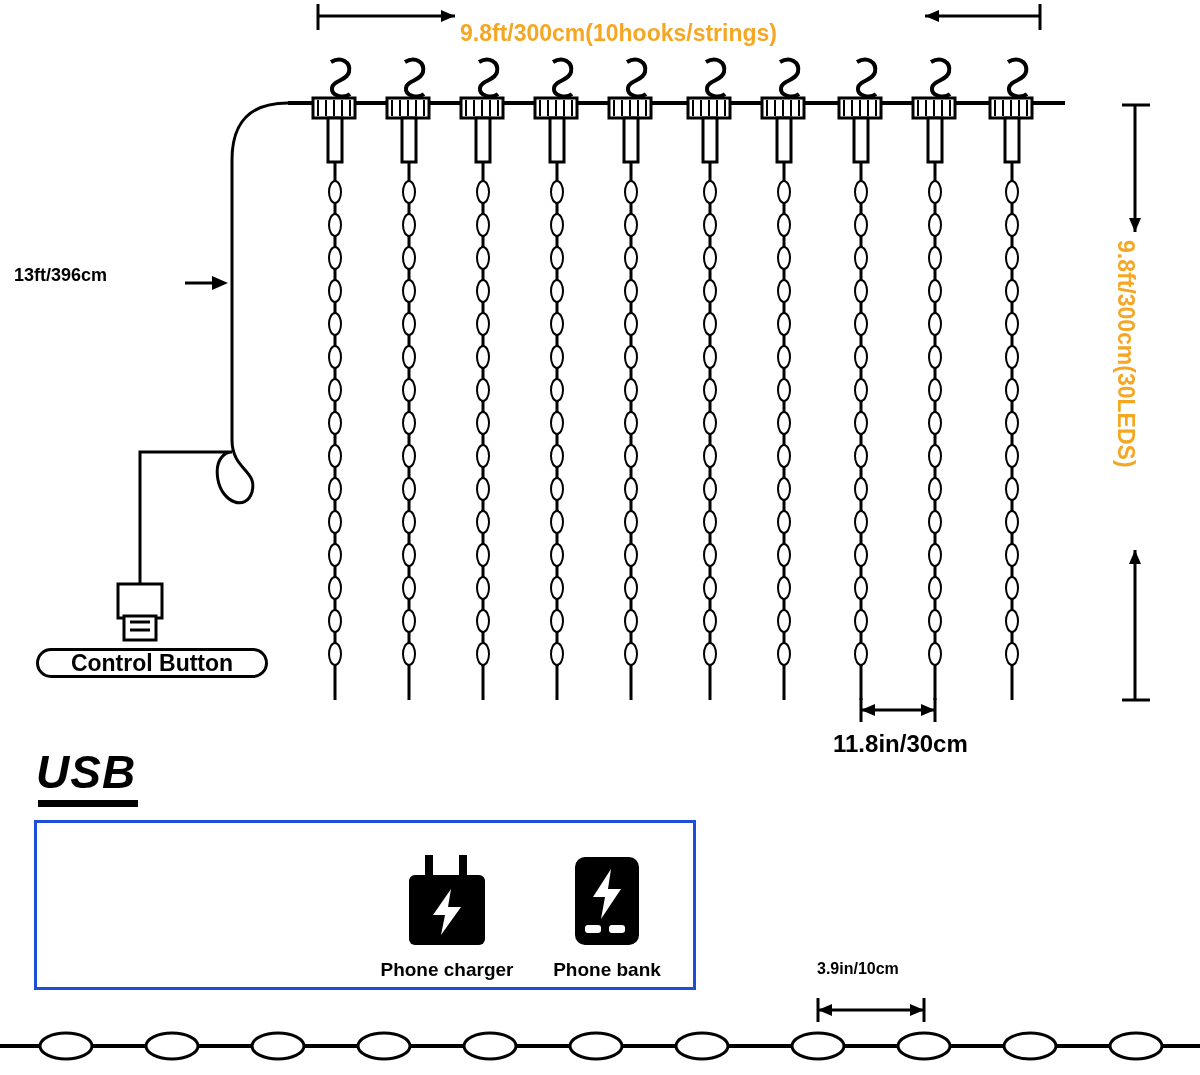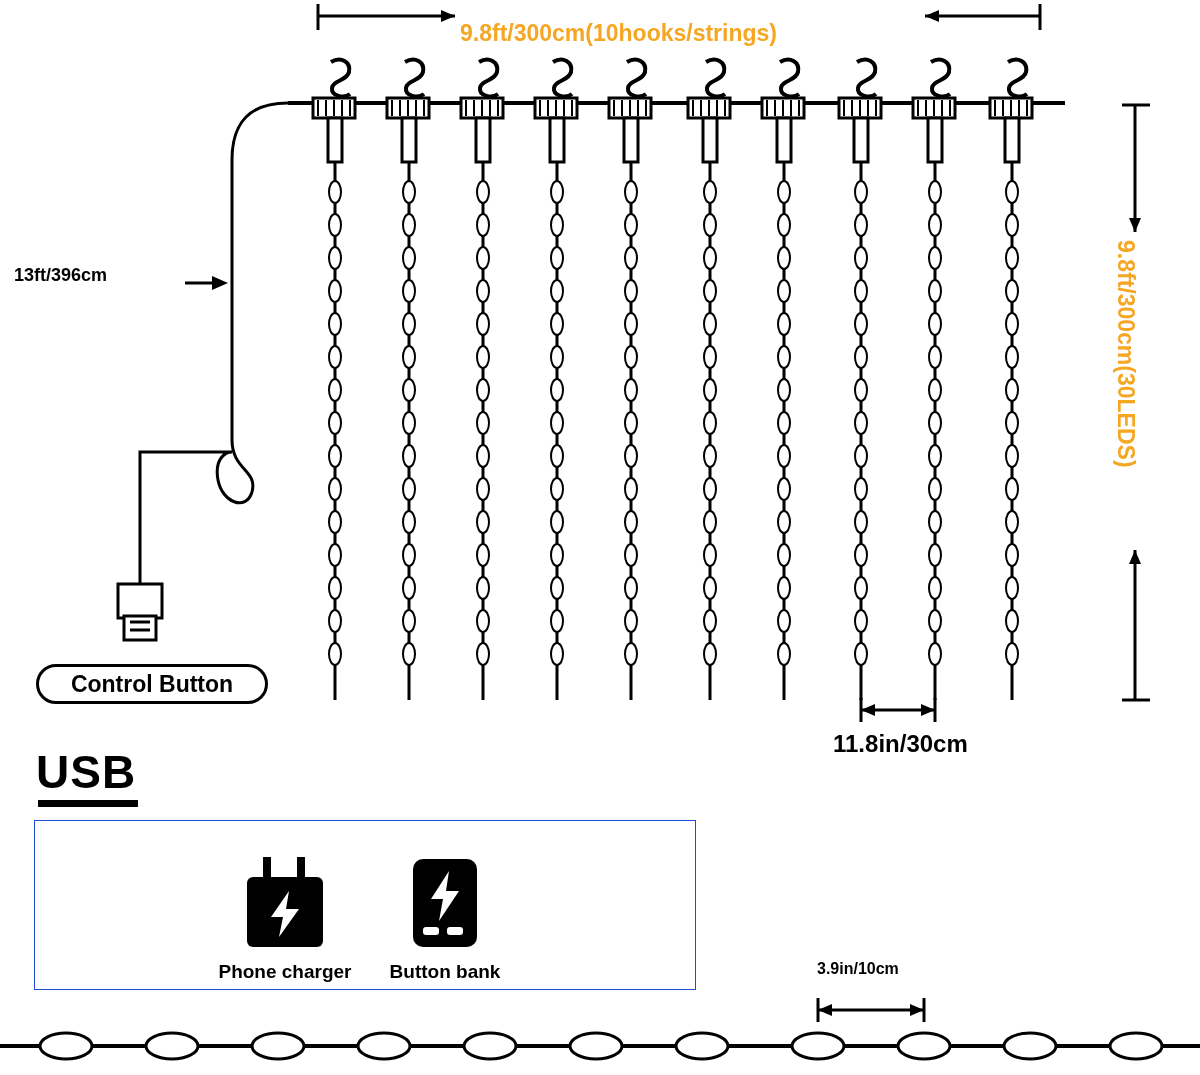--- a/index.html
+++ b/index.html
@@ -52,62 +52,63 @@
   }
   #spacing-dim-label {
     left: 817px;
     top: 960px;
     font-size: 16px;
   }
 
   
   #control-button {
     left: 36px;
-    top: 664px;
+    top: 648px;
     width: 232px;
-    height: 40px;
+    height: 30px;
     border: 3px solid #000;
     border-radius: 24px;
     display: flex;
     align-items: center;
     justify-content: center;
     font-size: 23px;
     font-weight: bold;
     background: #fff;
     box-sizing: border-box;
   }
 
   
   #usb-heading {
     left: 36px;
     top: 745px;
     font-size: 46px;
     font-weight: bold;
     letter-spacing: 1px;
+    font-style: italic;
   }
   #usb-underline {
     left: 38px;
     top: 800px;
     width: 100px;
     height: 7px;
     background: #000;
   }
 
   
   #device-box {
     left: 34px;
     top: 820px;
     width: 662px;
     height: 170px;
-    border: 1px solid #1d4ed8;
+    border: 3px solid #1d4ed8;
     box-sizing: border-box;
     background: #fff;
     display: flex;
     align-items: flex-end;
-    justify-content: center;
+    justify-content: flex-end;
     padding: 0 6px 6px 6px;
   }
   .device {
     display: flex;
     flex-direction: column;
     align-items: center;
     width: 160px;
   }
   .device .icon-wrap {
     height: 108px;
@@ -483,18 +484,18 @@
 
     <div class="device">
       <div class="icon-wrap">
         <svg width="104" height="104" viewBox="0 0 104 104">
           <path d="M 30 8 h 44 a 10 10 0 0 1 10 10 v 68 a 10 10 0 0 1 -10 10 h -44 a 10 10 0 0 1 -10 -10 v -68 a 10 10 0 0 1 10 -10 z" fill="#000"></path>
           <path d="M 56 20 L 38 48 L 50 48 L 46 70 L 66 40 L 53 40 Z" fill="#fff"></path>
           <rect x="30" y="76" width="16" height="8" rx="3" fill="#fff"></rect>
           <rect x="54" y="76" width="16" height="8" rx="3" fill="#fff"></rect>
         </svg>
       </div>
-      <div class="dev-label">Button bank</div>
+      <div class="dev-label">Phone bank</div>
     </div>
 
   </div>
 
 </div>
 
 </body></html>

